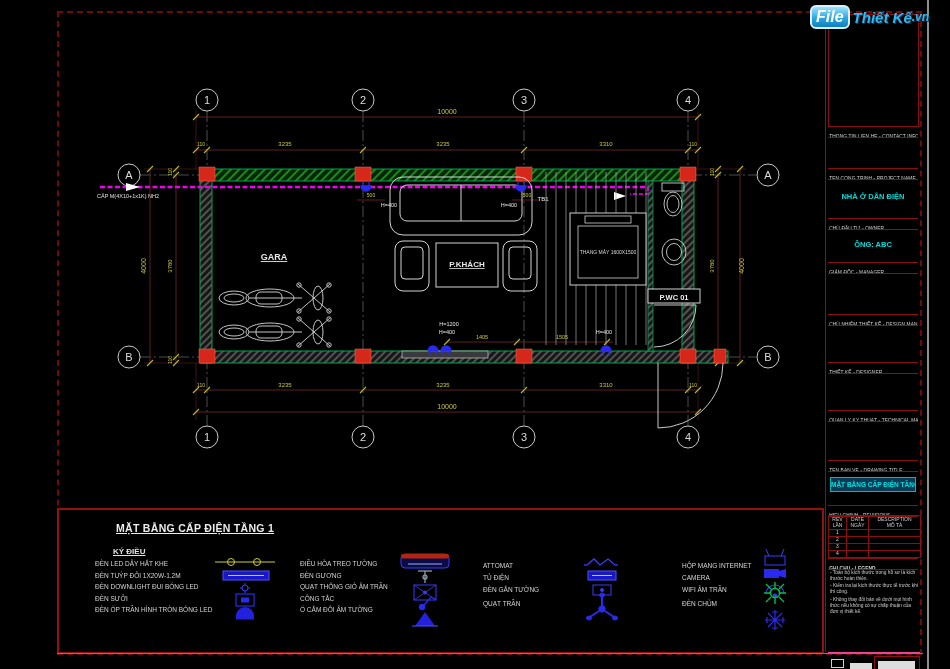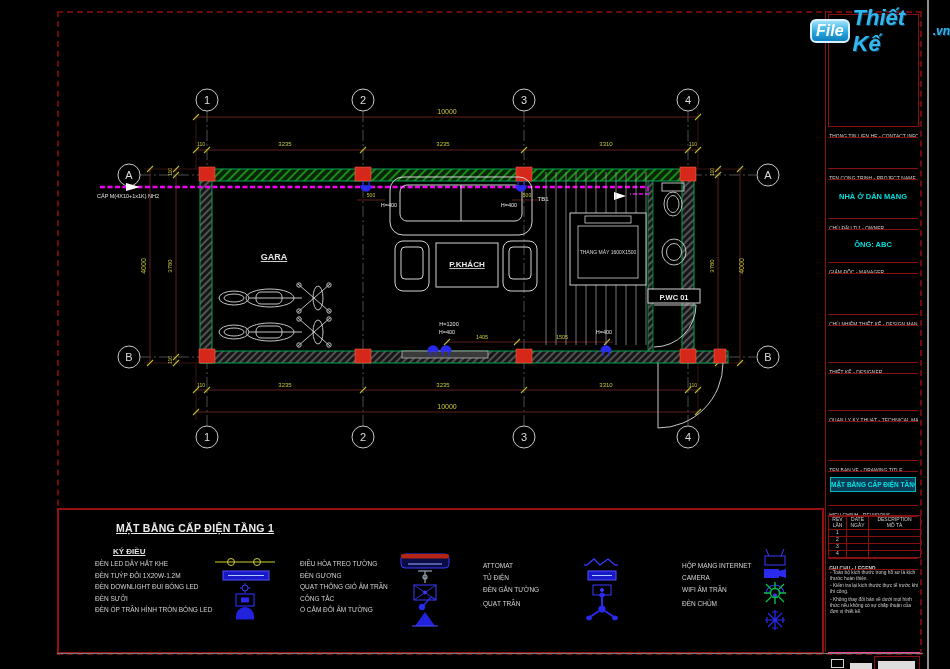--- a/index.html
+++ b/index.html
@@ -5,21 +5,21 @@
   html,body{margin:0;padding:0;background:#000;}
   #sheet{position:relative;width:950px;height:669px;background:#000;overflow:hidden;
          font-family:"Liberation Sans",sans-serif;}
   .abs{position:absolute;}
   svg text{font-family:"Liberation Sans",sans-serif;}
   
   #logo{position:absolute;left:810px;top:5px;z-index:30;display:flex;align-items:center;}
   .lfile{background:linear-gradient(#9ee2fa 0%,#2aa8e0 55%,#0f7fc0 100%);color:#fff;font-weight:bold;
          font-style:italic;border:2px solid #d6f1ff;border-radius:6px;padding:0 4px;font-size:16px;
          line-height:20px;}
-  .lthiet{color:#35b6ef;font-weight:bold;font-style:italic;font-size:22px;margin-left:3px;
+  .lthiet{color:#35b6ef;font-weight:bold;font-style:italic;font-size:15px;margin-left:3px;
           text-shadow:1px 1px 0 #07425f;}
   .lvn{color:#35b6ef;font-weight:bold;font-style:italic;font-size:12px;text-shadow:1px 1px 0 #07425f;}
   
   #border-outer{position:absolute;left:57px;top:11px;width:861px;height:640px;
                 border:2px dashed #6e0a0a;}
   #tb-sep{position:absolute;left:825px;top:11px;width:0;height:641px;border-left:1.5px solid #8a1010;}
   #win-right{position:absolute;left:927px;top:0;width:2px;height:669px;background:#8f8f8f;}
   #win-bottom{position:absolute;left:57px;top:653px;width:866px;height:1px;background:#7c7c7c;}
   
   .tbh{position:absolute;left:828px;width:90px;height:10px;background:#000;overflow:hidden;
@@ -398,21 +398,21 @@
       <path d="M718 102v20M708 112h20M711 105l14 14M725 105l-14 14"></path>
       <path d="M715 104h6M715 120h6M710 109v6M726 109v6"></path>
     </g>
   </svg>
 
   <div>
     <div class="abs" style="left:828px;top:14px;width:89px;height:111px;border:1px solid #8a1010;"></div>
 
     <div class="tbh" style="top:126px"><span>THÔNG TIN LIÊN HỆ - CONTACT INFO</span></div>
     <div class="tbh" style="top:168px"><span>TÊN CÔNG TRÌNH - PROJECT NAME</span></div>
-    <div class="tbv" style="top:192px">NHÀ Ở DÂN MẠNG</div>
+    <div class="tbv" style="top:192px">NHÀ Ở DÂN ĐIỆN</div>
     <div class="tbh" style="top:218px"><span>CHỦ ĐẦU TƯ - OWNER</span></div>
     <div class="tbv" style="top:240px">ÔNG: ABC</div>
     <div class="tbh" style="top:262px"><span>GIÁM ĐỐC - MANAGER</span></div>
     <div class="tbh" style="top:314px"><span>CHỦ NHIỆM THIẾT KẾ - DESIGN MANAGER</span></div>
     <div class="tbh" style="top:362px"><span>THIẾT KẾ - DESIGNER</span></div>
     <div class="tbh" style="top:410px"><span>QUẢN LÝ KỸ THUẬT - TECHNICAL MANAGER</span></div>
     <div class="tbh" style="top:460px"><span>TÊN BẢN VẼ - DRAWING TITLE</span></div>
     <div class="tbt" style="top:477px">MẶT BẰNG CẤP ĐIỆN TẦNG 1</div>
     <div class="t tbh" style="top:505px"><span>HIỆU CHỈNH - REVISIONS</span></div>
 

